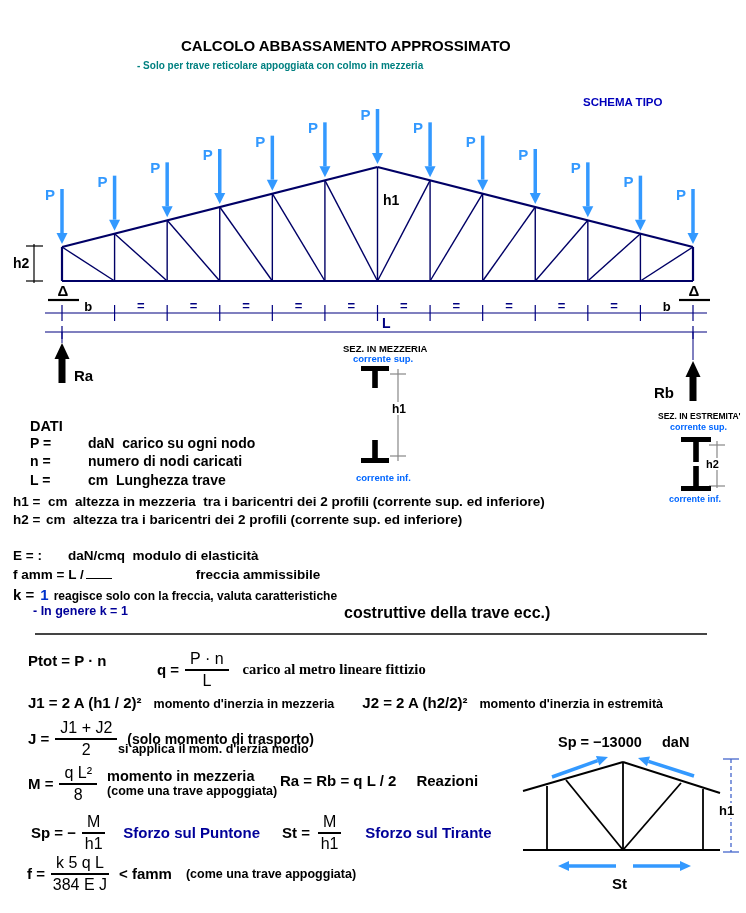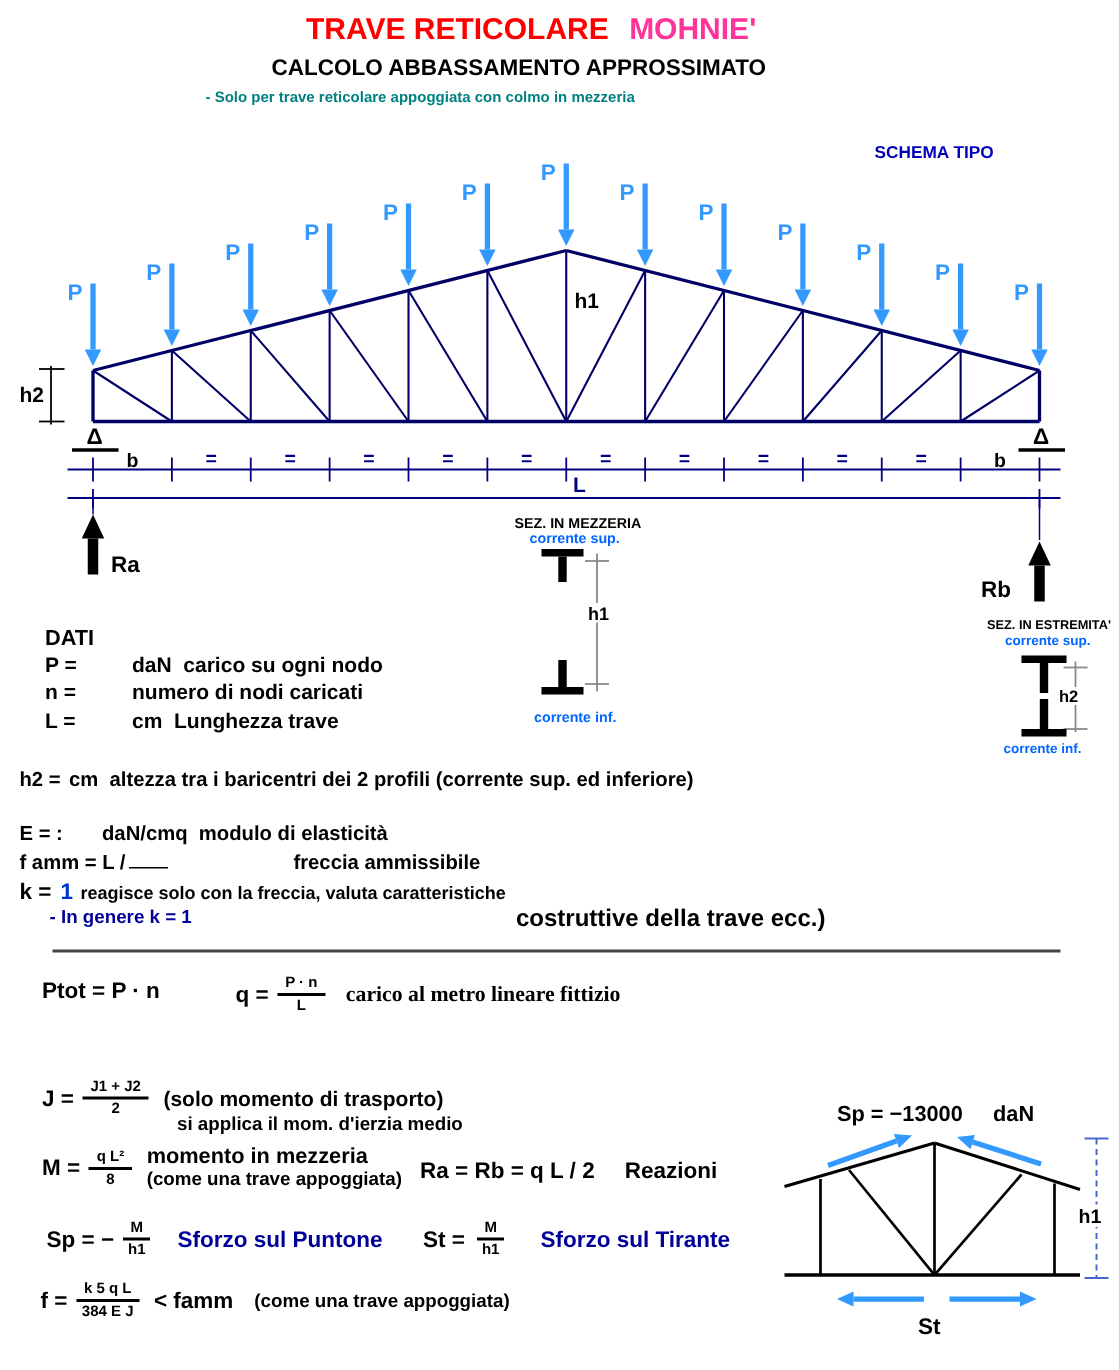--- a/index.html
+++ b/index.html
@@ -6,42 +6,38 @@
   #page{position:relative;width:746px;height:913px;background:#fff;overflow:hidden;
         font-family:"Liberation Sans",sans-serif;color:#000;}
   .abs{position:absolute;white-space:nowrap;}
   .bold{font-weight:bold;}
   .teal{color:#008080;}
   .navy{color:#000099;}
   .blue{color:#0033CC;}
   .frow{position:absolute;display:flex;align-items:center;white-space:nowrap;}
   .brow{position:absolute;display:flex;align-items:baseline;white-space:nowrap;}
   .frac{display:inline-flex;flex-direction:column;align-items:center;line-height:1.1;
-        font-weight:bold;font-size:10px;text-align:right;}
+        font-weight:normal;font-size:16px;text-align:right;}
   .frac .num{padding:0 5px 1px 5px;border-bottom:2px solid #000;}
   .frac .den{padding-top:1px;}
   .f15{font-size:15px;font-weight:bold;}
   .f14{font-size:14px;font-weight:bold;}
   .f12{font-size:12.5px;font-weight:bold;}
   .serif{font-family:"Liberation Serif",serif;font-size:14.5px;font-weight:bold;}
   .drow{position:absolute;white-space:nowrap;font-weight:bold;}
   .dlabel{display:inline-block;}
   .blankline{display:inline-block;width:26px;height:12px;border-bottom:1.6px solid #000;margin-left:2px;}
   svg{overflow:visible;}
   svg text{font-family:"Liberation Sans",sans-serif;}
 </style>
 </head>
 <body>
 
 <div id="page">
 
-  <div class="abs bold" style="left:204px;top:9px;font-size:20px;">
-    <span style="color:#FF0000;">TRAVE RETICOLARE</span>
-    <span style="color:#FF3399;margin-left:8px;">MOHNIE'</span>
-  </div>
   <div class="abs bold" style="left:181px;top:37px;font-size:15px;">CALCOLO ABBASSAMENTO APPROSSIMATO</div>
   <div class="abs bold teal" style="left:137px;top:60px;font-size:10px;">- Solo per trave reticolare appoggiata con colmo in mezzeria</div>
   <div class="abs bold" style="left:583px;top:96px;font-size:11.5px;color:#0000BB;">SCHEMA TIPO</div>
 
   <svg id="truss-svg" class="abs" style="left:0;top:95px;" width="746" height="310" viewBox="0 95 746 310">
       <g>
         <line x1="45" y1="313" x2="707" y2="313" stroke="#000080" stroke-width="1.2"></line>
         <line x1="62" y1="305" x2="62" y2="321" stroke="#000080" stroke-width="1.2"></line>
         <line x1="114.58333333333334" y1="305" x2="114.58333333333334" y2="321" stroke="#000080" stroke-width="1.2"></line>
         <line x1="167.16666666666669" y1="305" x2="167.16666666666669" y2="321" stroke="#000080" stroke-width="1.2"></line>
@@ -200,20 +196,23 @@
 
   <div class="drow" style="left:30px;top:435px;font-size:14px;">
     <span class="dlabel" style="width:58px;">P =</span><span>daN&nbsp; carico su ogni nodo</span>
   </div>
   <div class="drow" style="left:30px;top:453px;font-size:14px;">
     <span class="dlabel" style="width:58px;">n =</span><span>numero di nodi caricati</span>
   </div>
   <div class="drow" style="left:30px;top:472px;font-size:14px;">
     <span class="dlabel" style="width:58px;">L =</span><span>cm&nbsp; Lunghezza trave</span>
   </div>
+  <div class="drow" style="left:13px;top:494px;font-size:13.5px;">
+    <span class="dlabel" style="width:35px;">h1 =</span><span>cm&nbsp; altezza in mezzeria&nbsp; tra i baricentri dei 2 profili (corrente sup. ed inferiore)</span>
+  </div>
   <div class="drow" style="left:13px;top:512px;font-size:13.5px;">
     <span class="dlabel" style="width:33px;">h2 =</span><span>cm&nbsp; altezza tra i baricentri dei 2 profili (corrente sup. ed inferiore)</span>
   </div>
   <div class="drow" style="left:13px;top:566px;font-size:13.5px;">
     <span>f amm = L /</span><span class="blankline"></span><span style="margin-left:84px;">freccia ammissibile</span>
   </div>
   <div class="drow" style="left:13px;top:548px;font-size:13.5px;">
     <span class="dlabel" style="width:55px;">E = :</span><span>daN/cmq&nbsp; modulo di elasticità</span>
   </div>
 
@@ -231,20 +230,26 @@
 
   <div class="frow" style="left:157px;top:650px;">
     <span class="f15">q =</span>
     <span class="frac" style="margin-left:6px;">
       <span class="num">P · n</span>
       <span class="den">L</span>
     </span>
     <span class="serif" style="margin-left:14px;">carico al metro lineare fittizio</span>
   </div>
 
+  <div class="brow" style="left:28px;top:694px;">
+    <span class="f15">J1 = 2 A (h1 / 2)²</span>
+    <span class="f12" style="margin-left:12px;">momento d'inerzia in mezzeria</span>
+    <span class="f15" style="margin-left:28px;">J2 = 2 A (h2/2)²</span>
+    <span class="f12" style="margin-left:12px;">momento d'inerzia in estremità</span>
+  </div>
 
   <div class="frow" style="left:28px;top:719px;">
     <span class="f15">J =</span>
     <span class="frac" style="margin-left:6px;">
       <span class="num">J1 + J2</span>
       <span class="den">2</span>
     </span>
     <span class="f14" style="margin-left:10px;">(solo momento di trasporto)</span>
   </div>
   <div class="abs f12" style="left:118px;top:742px;">si applica il mom. d'ierzia medio</div>

